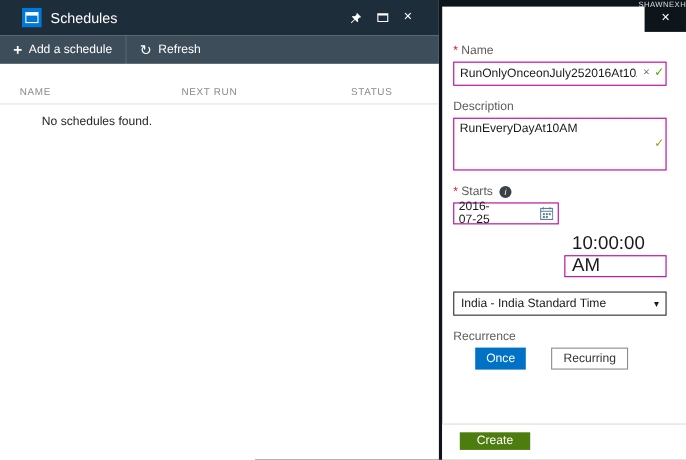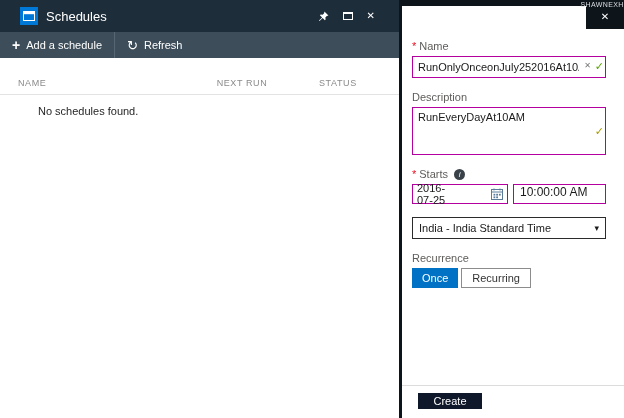--- a/index.html
+++ b/index.html
@@ -30,21 +30,21 @@
   .commandbar { height: 26px; background: #3d4d5a; display: flex; align-items: stretch; }
   .cmd { display: flex; align-items: center; gap: 6px; padding: 0 12px; color: #fff; font-size: 11px; cursor: pointer; }
   .cmd:first-child { border-right: 1px solid rgba(255,255,255,.14); background: #46576500; }
   .cmd-plus { font-size: 14px; font-weight: bold; line-height: 1; }
   .cmd-refresh { font-size: 13px; line-height: 1; }
 
   .table-head {
     display: flex; padding: 20px 18px 6px; border-bottom: 1px solid #e3e3e3;
     font-size: 9px; color: #8a8a8a; letter-spacing: .6px;
   }
-  .col-name { width: 147px; } .col-next { width: 154px; text-align: center; }
+  .col-name { width: 147px; } .col-next { width: 154px; }
   .empty-msg { padding: 10px 18px; font-size: 11px; color: #262626; margin-left: 20px; }
 
   .form { padding: 0 18px 0 10px; }
   .field-name { margin-top: 34px; }
   .field { margin-top: 13px; }
   .lbl { display: flex; align-items: center; font-size: 11px; color: #5f5d5b; margin-bottom: 4px; }
   .req { color: #e81123; margin-right: 3px; }
   .info {
     width: 11px; height: 11px; border-radius: 50%; background: #3a4249; color: #fff;
     font-size: 8px; font-style: italic; display: inline-flex; align-items: center;
@@ -63,36 +63,36 @@
   .check-amber { color: #a89b00; right: 2px; top: 19px; }
 
   .dt-row { display: flex; gap: 5px; margin-bottom: 0; }
   .datebox {
     flex: 0 0 96px; height: 20px; border: 1px solid #b4009e; display: flex;
     align-items: center; padding: 0 4px; font-size: 11px; color: #1a1a1a; cursor: text; gap: 37px;
   }
   .cal { margin-left: auto; display: inline-flex; cursor: pointer; }
   .timebox {
     flex: 1; height: 20px; border: 1px solid #b4009e; display: flex;
-    align-items: flex-start; padding: 0 6px; font-size: 12px; color: #1a1a1a; cursor: text;
+    align-items: flex-end; padding: 0 6px; font-size: 17px; color: #1a1a1a; cursor: text; margin-top: 48px;
   }
   .selectbox {
     height: 22px; border: 1px solid #2b2b2b; display: flex; align-items: center;
     padding: 0 6px; font-size: 11px; color: #1a1a1a; cursor: pointer; background: #fff;
   }
   .chev { margin-left: auto; font-size: 9px; color: #1a1a1a; }
 
   .toggle-row { display: flex; gap: 3px; margin-top: 2px; }
-  .tg { font-size: 11px; height: 20px; border: none; font-family: inherit; padding: 0 10px; cursor: pointer; }
+  .tg { font-size: 11px; height: 20px; border: none; font-family: inherit; padding: 0 10px; cursor: pointer; margin-left: 20px; }
   .tg-on { background: #0072c6; color: #fff; }
   .tg-off { background: #fff; color: #333; border: 1px solid #8c8c8c; }
 
   .create-bar { position: absolute; left: 0; right: 0; bottom: 0; height: 33px; border-top: 1px solid #dcdcdc; background: #fff; }
   .create-btn {
-    margin: 7px 0 0 16px; width: 64px; height: 16px; background: #0f172a; color: #fff;
+    margin: 7px 0 0 16px; width: 64px; height: 16px; background: #4d7c0f; color: #fff;
     border: none; font-size: 11px; font-family: inherit; cursor: pointer;
   }
 
   .corner {
     position: absolute; left: 586px; top: 0; width: 38px; height: 29px;
     background: #0d141a; display: flex; flex-direction: column; align-items: center; z-index: 5;
   }
   .account { font-size: 7px; color: #d8dde2; letter-spacing: .4px; margin-top: 1px; white-space: nowrap; }
   .corner .closex { margin-top: 4px; }
 </style>

